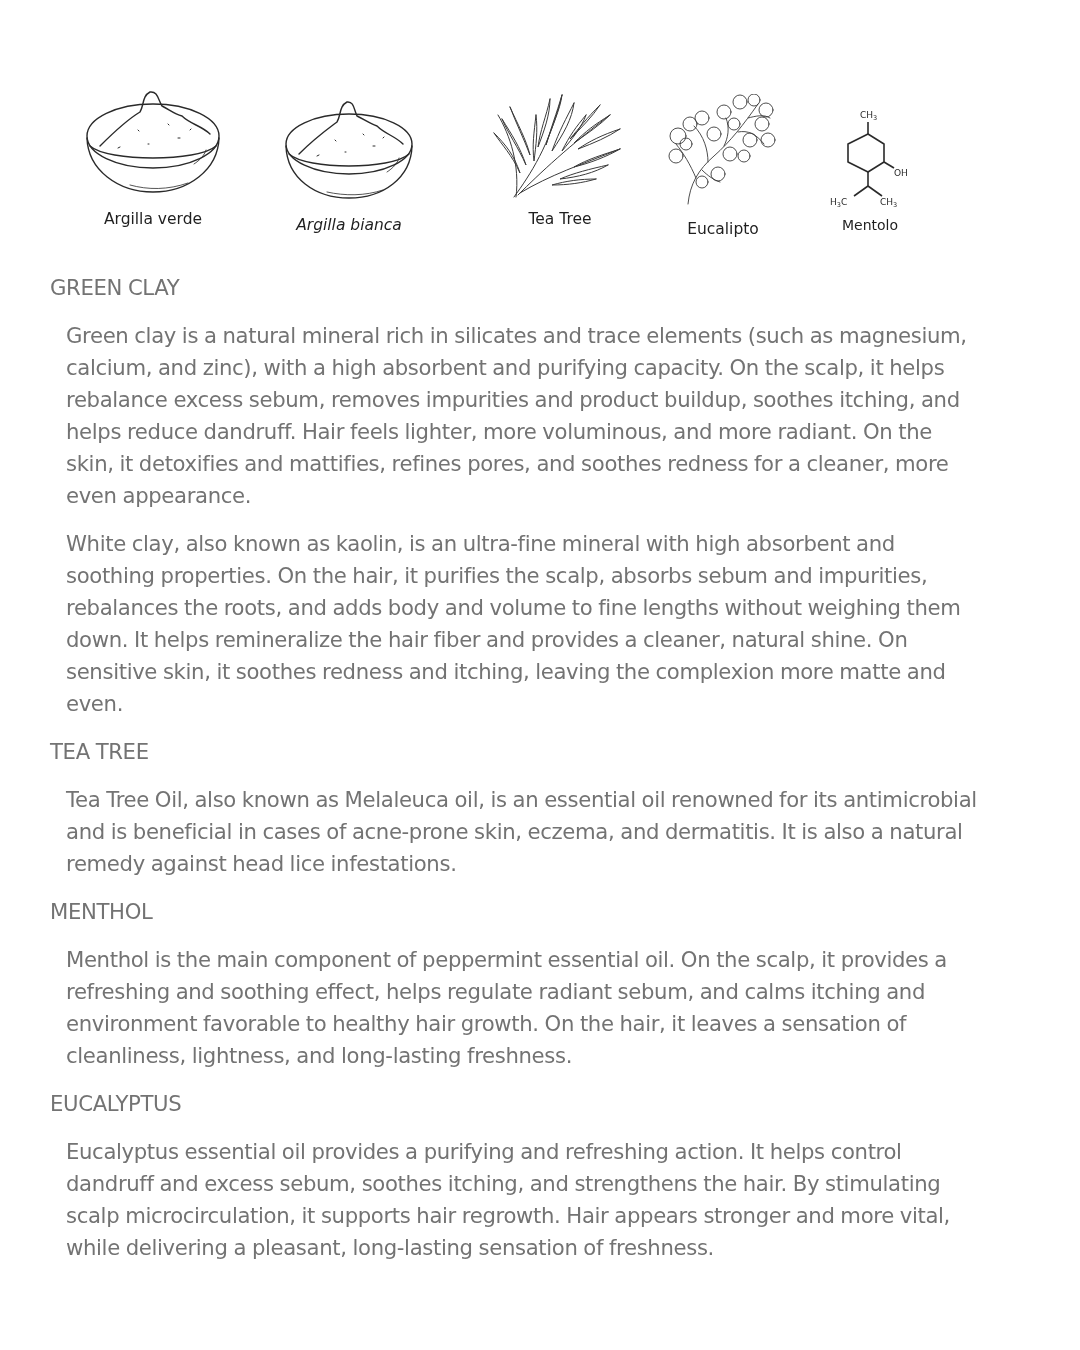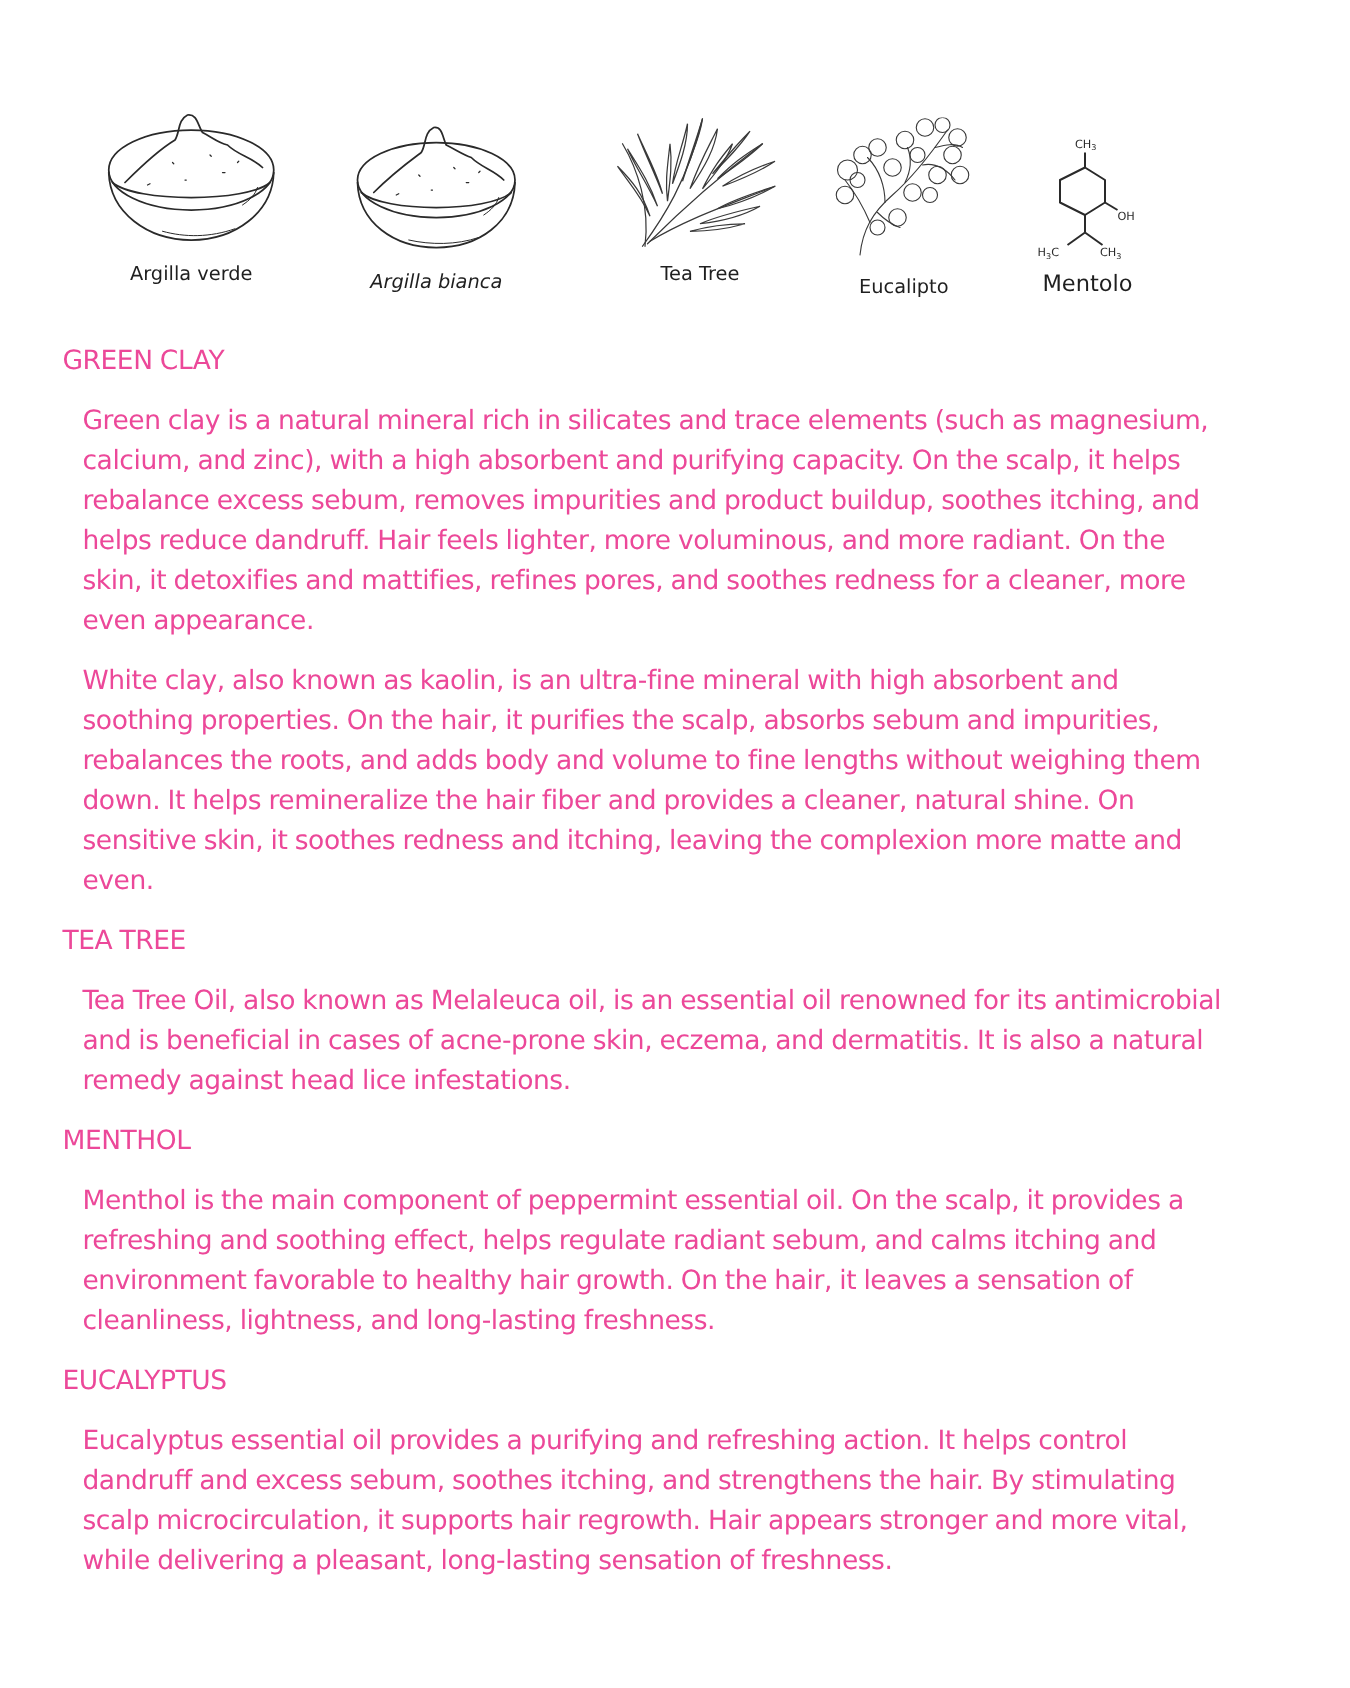--- a/index.html
+++ b/index.html
@@ -41,31 +41,31 @@
     #item-verde   { left: 78px;  top: 8px;  width: 150px; height: 150px; }
     #item-bianca  { left: 279px; top: 18px; width: 140px; height: 150px; font-style: italic; }
     #item-tea     { left: 490px; top: 5px;  width: 140px; height: 160px; }
     #item-euca    { left: 668px; top: 14px; width: 110px; height: 150px; }
     #item-menth   { left: 820px; top: 26px; width: 100px; height: 140px; }
 
     #item-verde .icon-label  { top: 122px; }
     #item-bianca .icon-label { top: 118px; }
     #item-tea .icon-label    { top: 125px; }
     #item-euca .icon-label   { top: 126px; }
-    #item-menth .icon-label  { top: 111px; font-size: 18px; }
+    #item-menth .icon-label  { top: 111px; font-size: 14px; }
 
     .content {
       position: absolute;
       left: 50px;
       top: 272px;
       width: 990px;
       font-family: "DejaVu Sans", sans-serif;
       font-size: 21.2px;
       line-height: 32px;
-      color: #ec4899;
+      color: #737373;
       letter-spacing: -0.35px;
       word-spacing: -0.5px;
     }
     .section-title {
       margin: 0;
       font-weight: normal;
       font-size: 21.2px;
       line-height: 32px;
     }
     .section-body {

